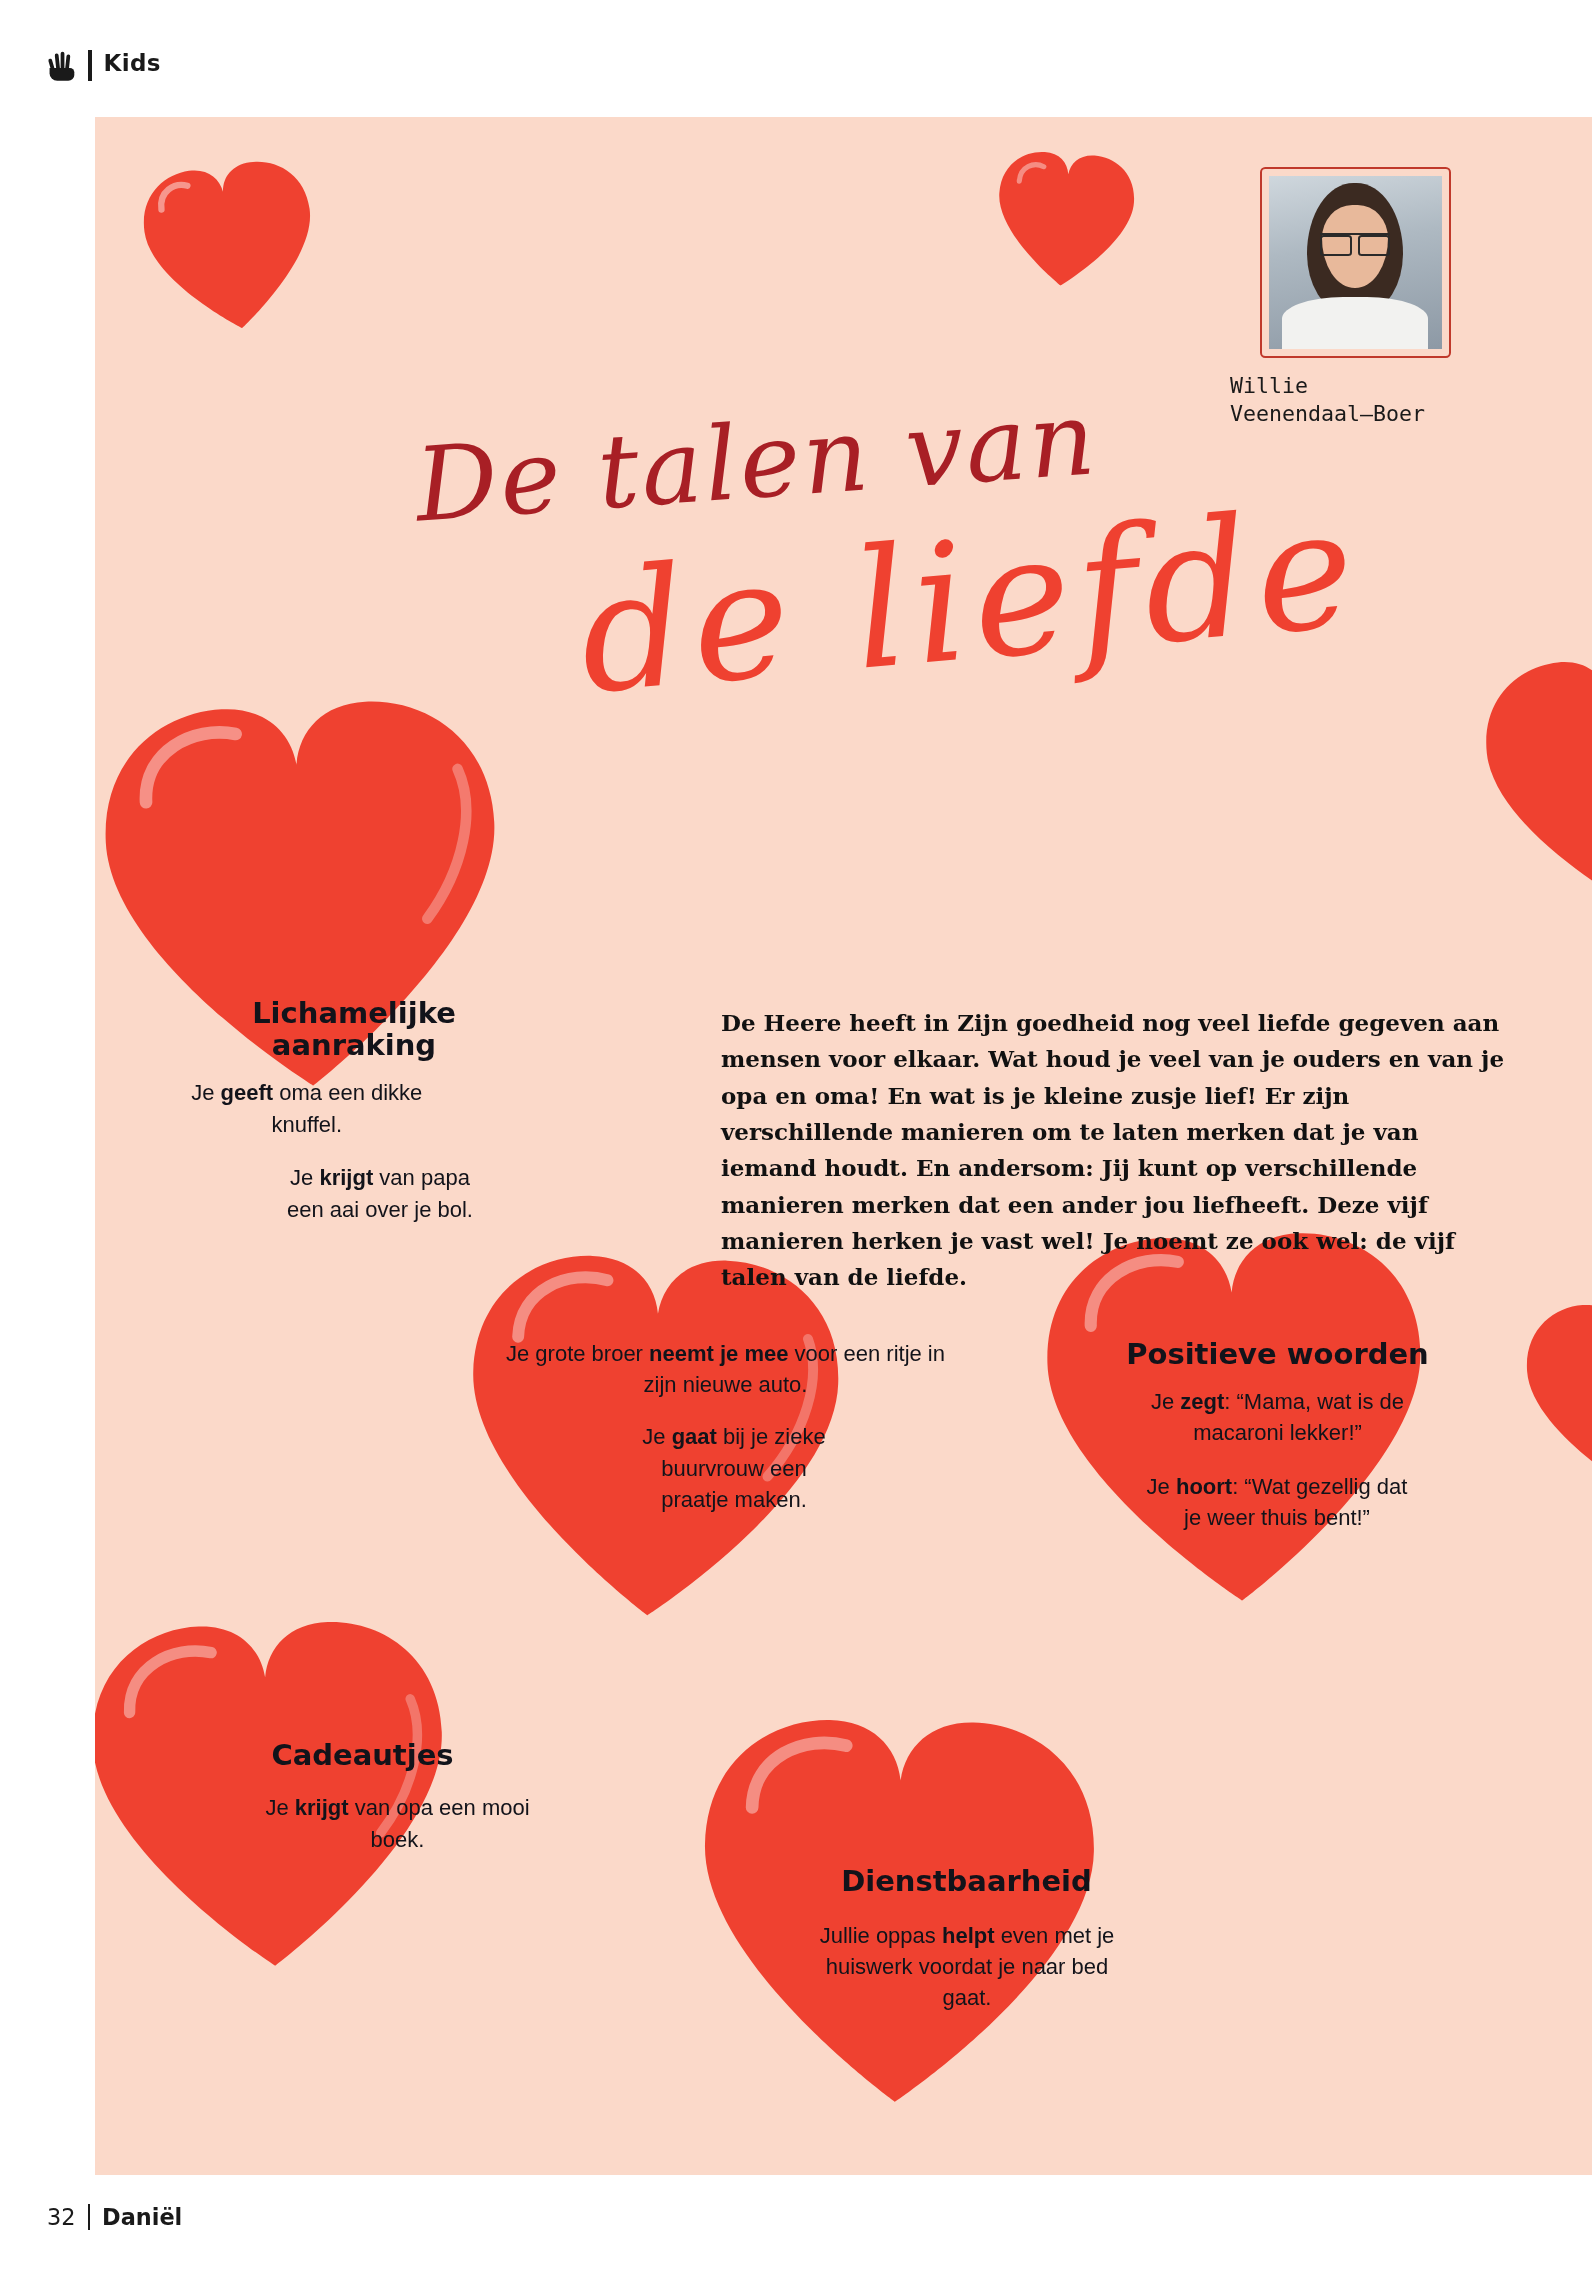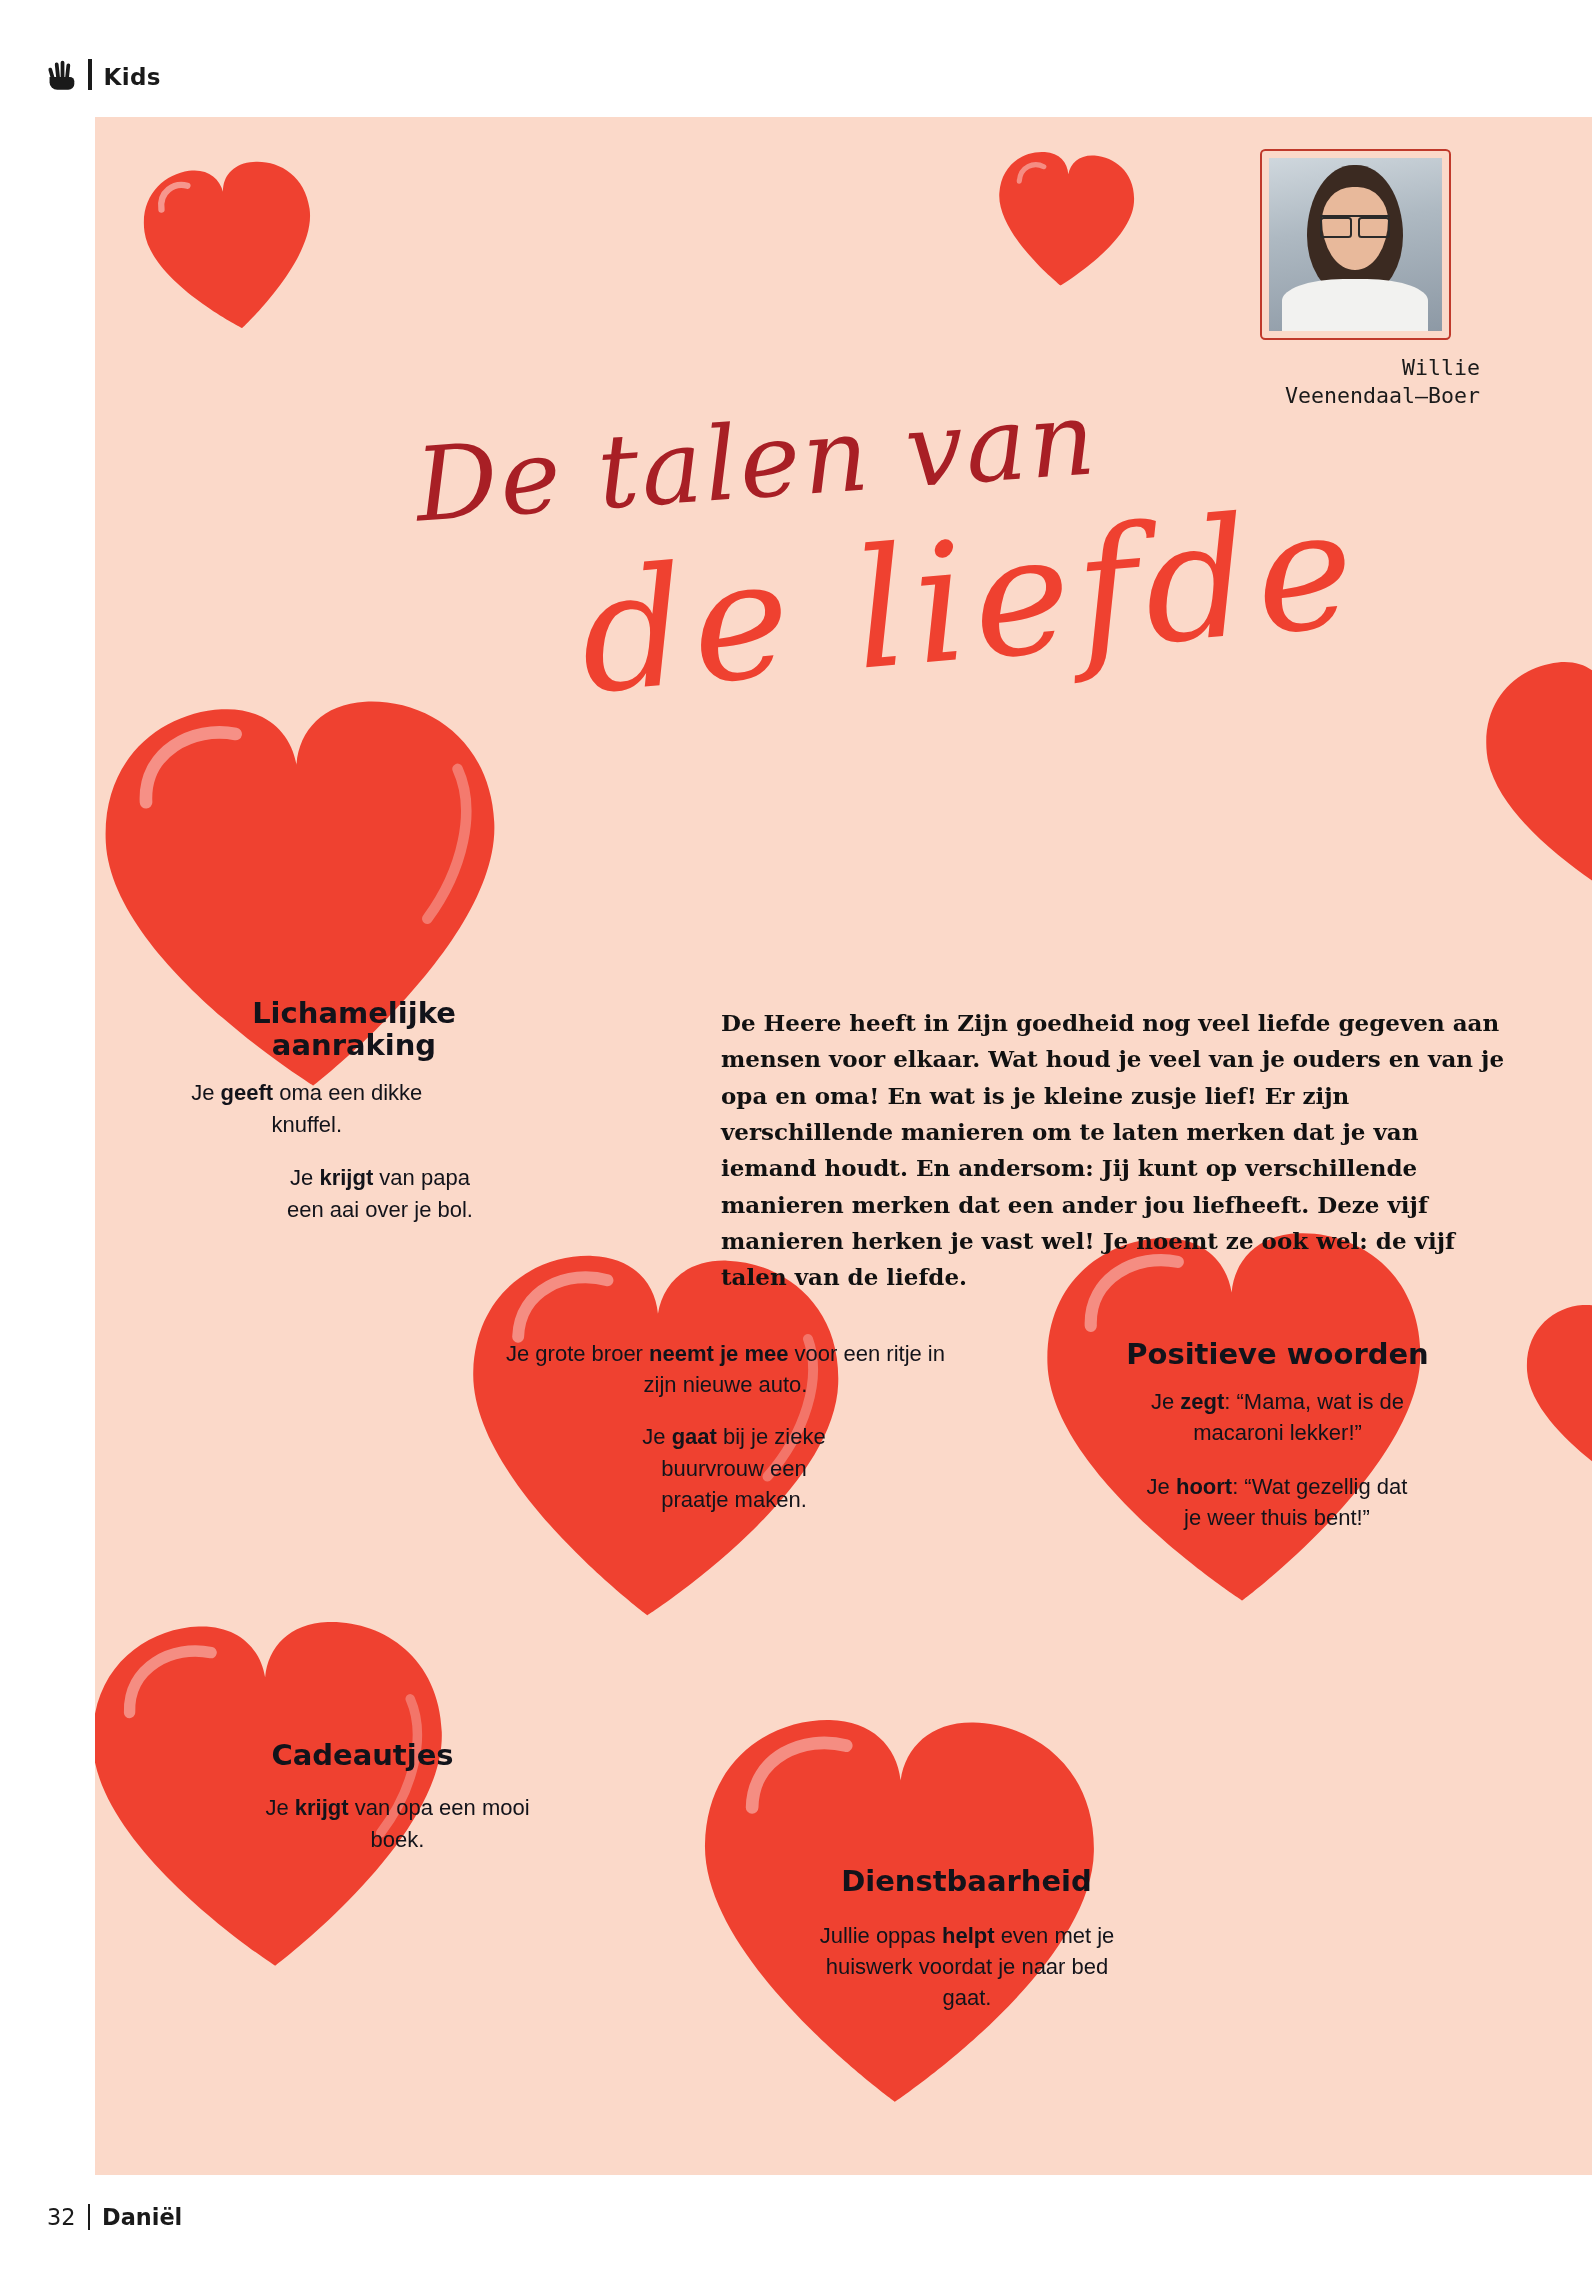--- a/index.html
+++ b/index.html
@@ -14,21 +14,21 @@
     font-family: "Liberation Sans", sans-serif;
     overflow: hidden;
   }
 
   
   #page-header {
     position: absolute;
     left: 47px;
     top: 50px;
     display: flex;
-    align-items: flex-end;
+    align-items: flex-start;
     gap: 12px;
     height: 40px;
   }
   #page-header .hand-icon {
     width: 29px;
     height: 31px;
     position: relative;
     display: block;
   }
   #page-header .kicker-bar {
@@ -88,23 +88,23 @@
     color: #ef4130;
     letter-spacing: 7px;
     transform: rotate(-5deg);
     white-space: nowrap;
   }
 
   
   #author-block {
     position: absolute;
     right: 112px;
-    top: 32px;
+    top: 50px;
     width: 250px;
-    text-align: right;
+    text-align: left;
   }
   #author-photo-frame {
     width: 173px;
     height: 173px;
     margin: 0 auto;
     border: 2.6px solid #c0392b;
     border-radius: 5.2px;
     padding: 7px;
     background: #fbd9c9;
     position: relative;

